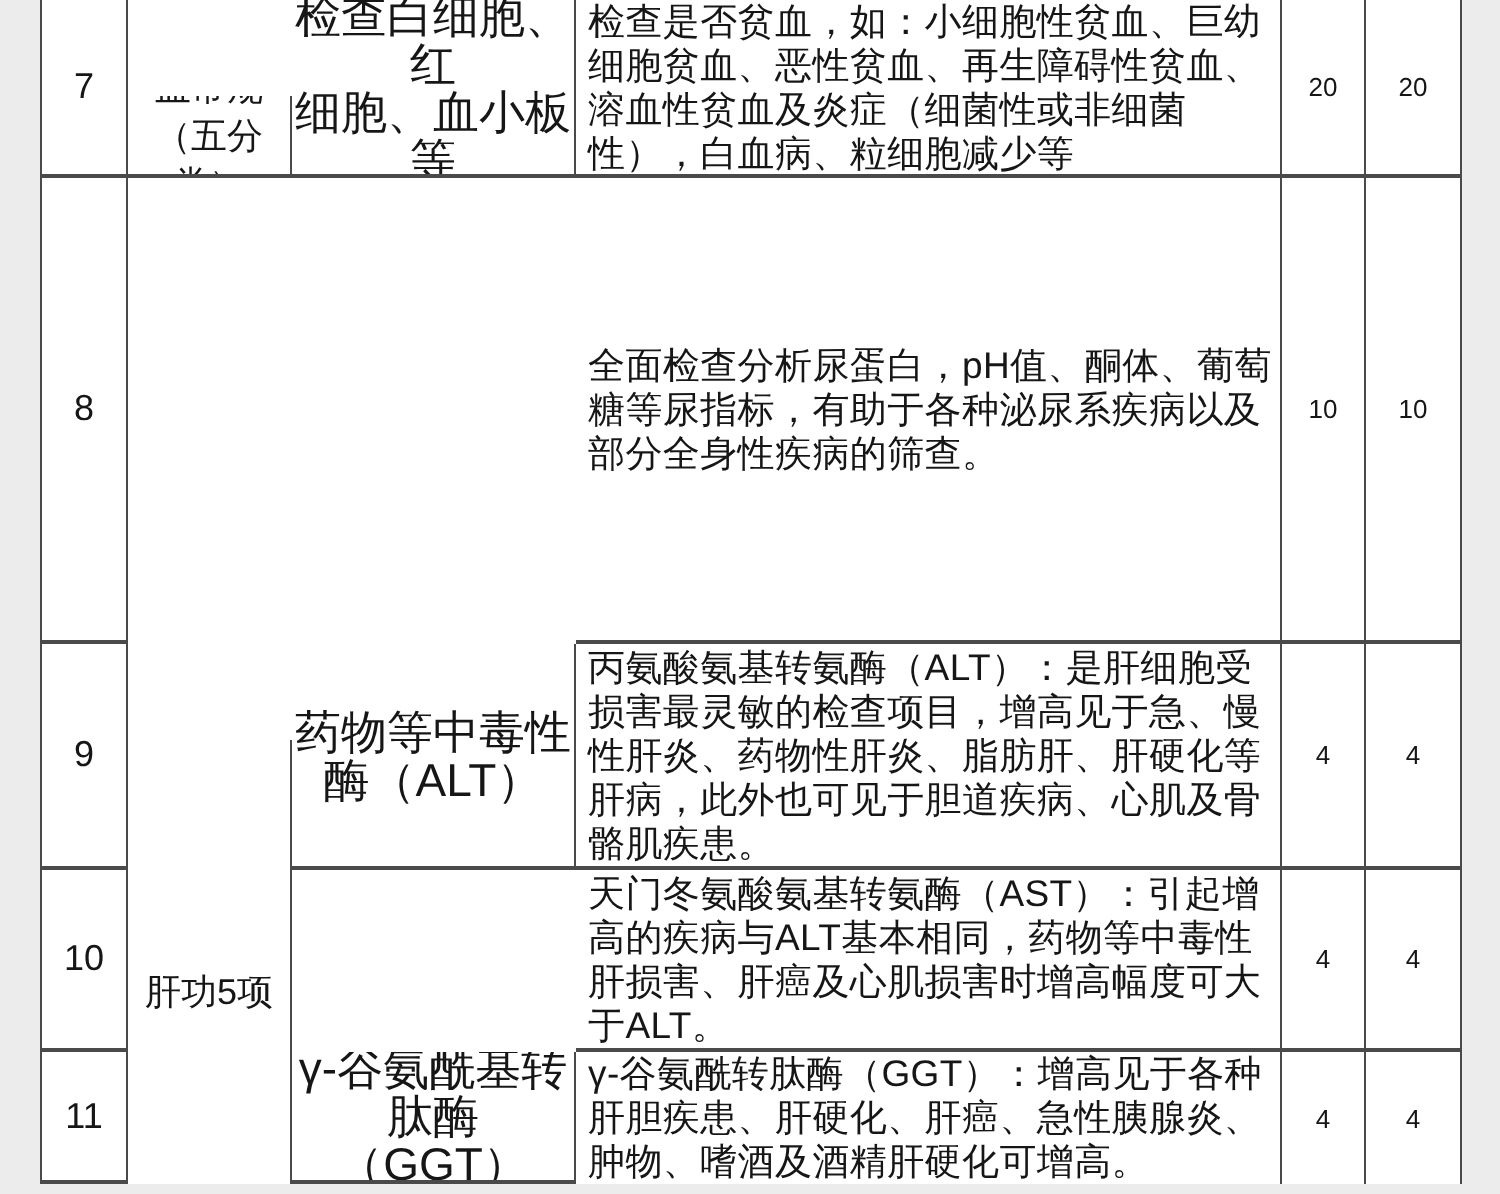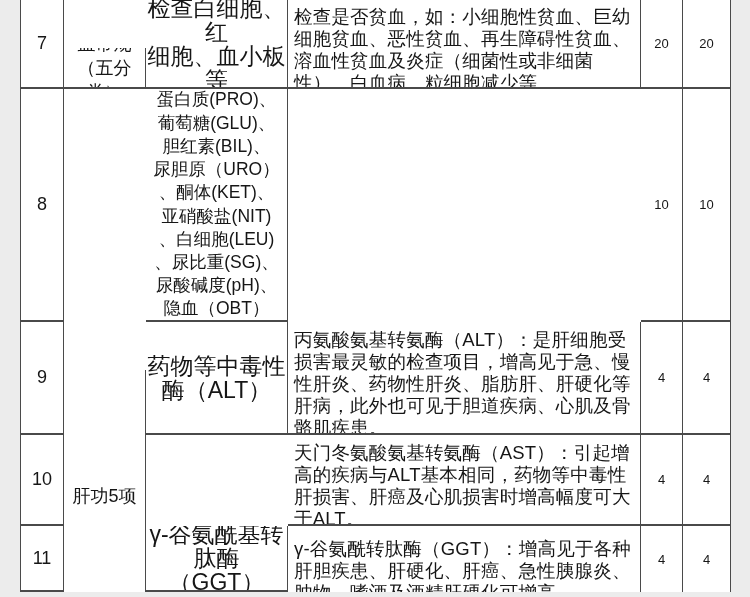--- a/index.html
+++ b/index.html
@@ -36,21 +36,21 @@
     overflow:hidden;
     white-space:pre-line;
   }
   .num{font-size:18px;}
   .cat{font-size:18px;line-height:24px;margin-top:48px;}
   .item{font-size:23px;line-height:24px;}
   .items-list{font-size:17.5px;line-height:23.2px;}
   .desc{
     justify-content:flex-start;
     text-align:left;
-    padding:12px 4px 0 6px;
+    padding:0 4px 0 6px;
     font-size:18.5px;line-height:22px;
     letter-spacing:0.2px;
   }
   .val{font-size:13px;}
   .no-bottom{border-bottom:none;}
   .cat-span{
     grid-column:2;grid-row:3 / span 3;
     align-items:flex-start;
     padding-top:114px;
     border-bottom:none;
@@ -71,30 +71,23 @@
   <div class="cell item c3 r1">检查白细胞、红
 细胞、血小板等</div>
   <div class="cell desc c4 r1">检查是否贫血，如：小细胞性贫血、巨幼
 细胞贫血、恶性贫血、再生障碍性贫血、
 溶血性贫血及炎症（细菌性或非细菌
 性），白血病、粒细胞减少等</div>
   <div class="cell val c5 r1">20</div>
   <div class="cell val c6 r1">20</div>
 
   <div class="cell num c1 r2">8</div>
-  <div class="cell items-list c3 r2">蛋白质(PRO)、
-葡萄糖(GLU)、
-胆红素(BIL)、
-尿胆原（URO）
-、酮体(KET)、
-亚硝酸盐(NIT)
-、白细胞(LEU)
-、尿比重(SG)、
-尿酸碱度(pH)、
-隐血（OBT）</div>
+  <div class="cell desc c4 r2">全面检查分析尿蛋白，pH值、酮体、葡萄
+糖等尿指标，有助于各种泌尿系疾病以及
+部分全身性疾病的筛查。</div>
   <div class="cell val c5 r2">10</div>
   <div class="cell val c6 r2">10</div>
 
   <div class="cell cat cat-span">肝功5项</div>
 
   <div class="cell num c1 r3">9</div>
   <div class="cell item c3 r3">药物等中毒性
 酶（ALT）</div>
   <div class="cell desc c4 r3">丙氨酸氨基转氨酶（ALT）：是肝细胞受
 损害最灵敏的检查项目，增高见于急、慢

